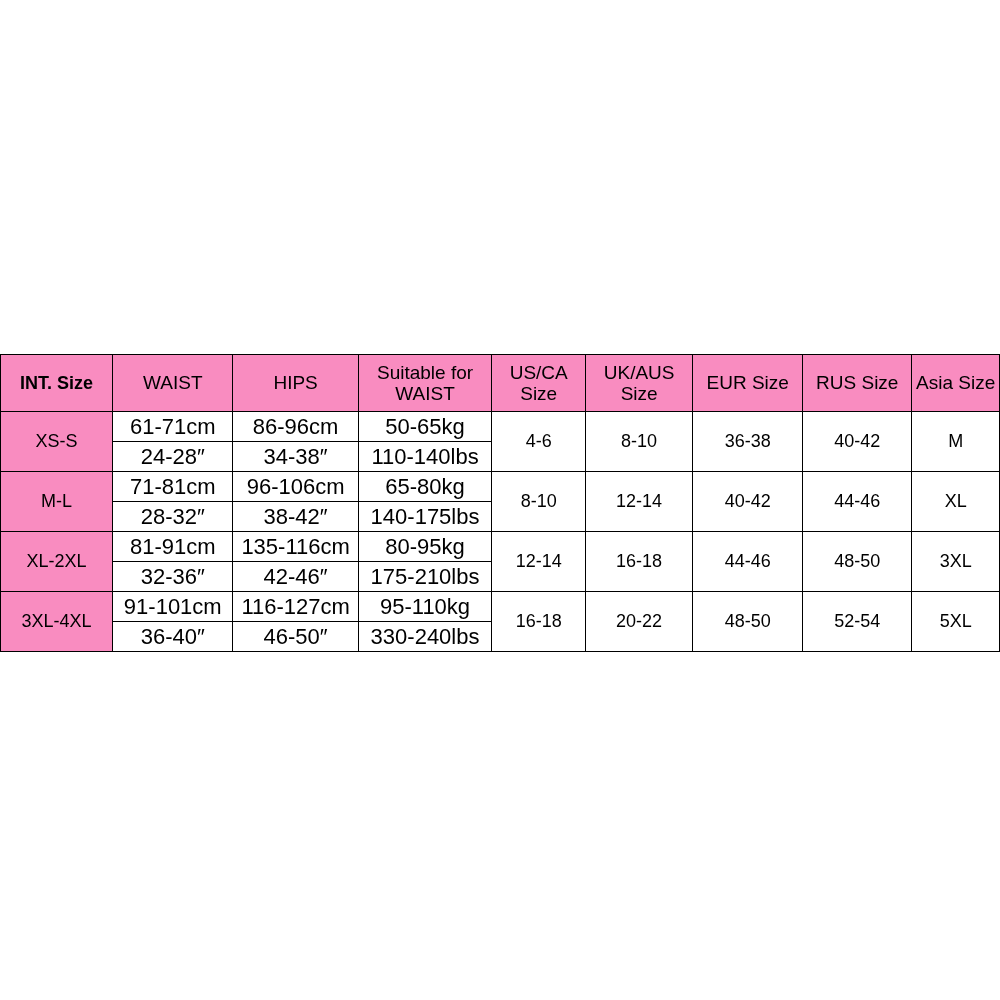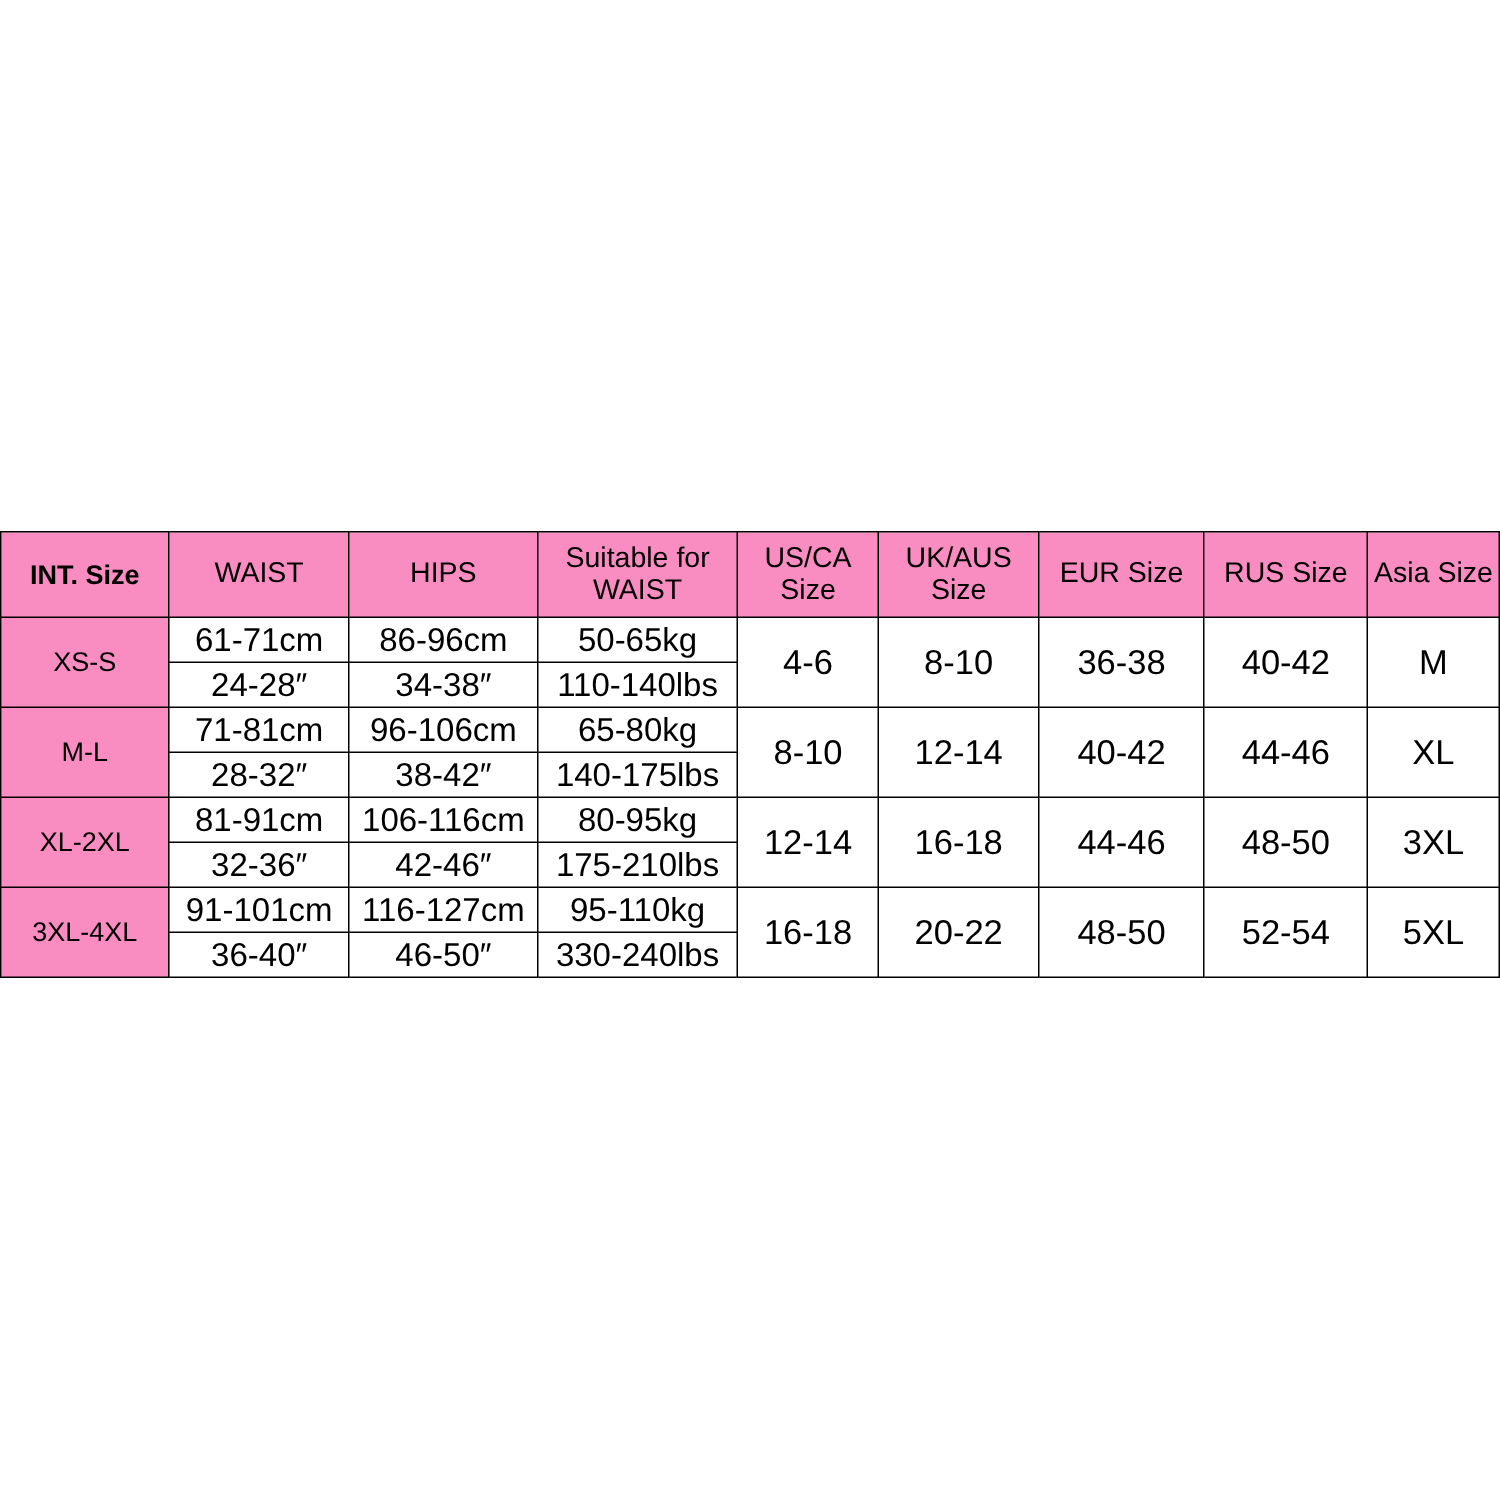--- a/index.html
+++ b/index.html
@@ -49,21 +49,21 @@
     background: #f98cc0;
     font-weight: bold;
     font-size: 18px;
   }
   td.metric {
     font-size: 22px;
     height: 29px;
     margin-top: 27px;
   }
   td.span-cell {
-    font-size: 23px;
+    font-size: 18px;
   }
   
   col.c-int   { width: 110px; }
   col.c-waist { width: 118px; }
   col.c-hips  { width: 123px; }
   col.c-weight{ width: 131px; }
   col.c-usca  { width: 92px; }
   col.c-ukaus { width: 105px; }
   col.c-eur   { width: 108px; }
   col.c-rus   { width: 107px; }
@@ -130,21 +130,21 @@
       </tr>
       <tr>
         <td class="metric">28-32″</td>
         <td class="metric">38-42″</td>
         <td class="metric">140-175lbs</td>
       </tr>
 
       <tr>
         <td class="size-label" rowspan="2">XL-2XL</td>
         <td class="metric">81-91cm</td>
-        <td class="metric">106-116cm</td>
+        <td class="metric">135-116cm</td>
         <td class="metric">80-95kg</td>
         <td class="span-cell" rowspan="2">12-14</td>
         <td class="span-cell" rowspan="2">16-18</td>
         <td class="span-cell" rowspan="2">44-46</td>
         <td class="span-cell" rowspan="2">48-50</td>
         <td class="span-cell" rowspan="2">3XL</td>
       </tr>
       <tr>
         <td class="metric">32-36″</td>
         <td class="metric">42-46″</td>

